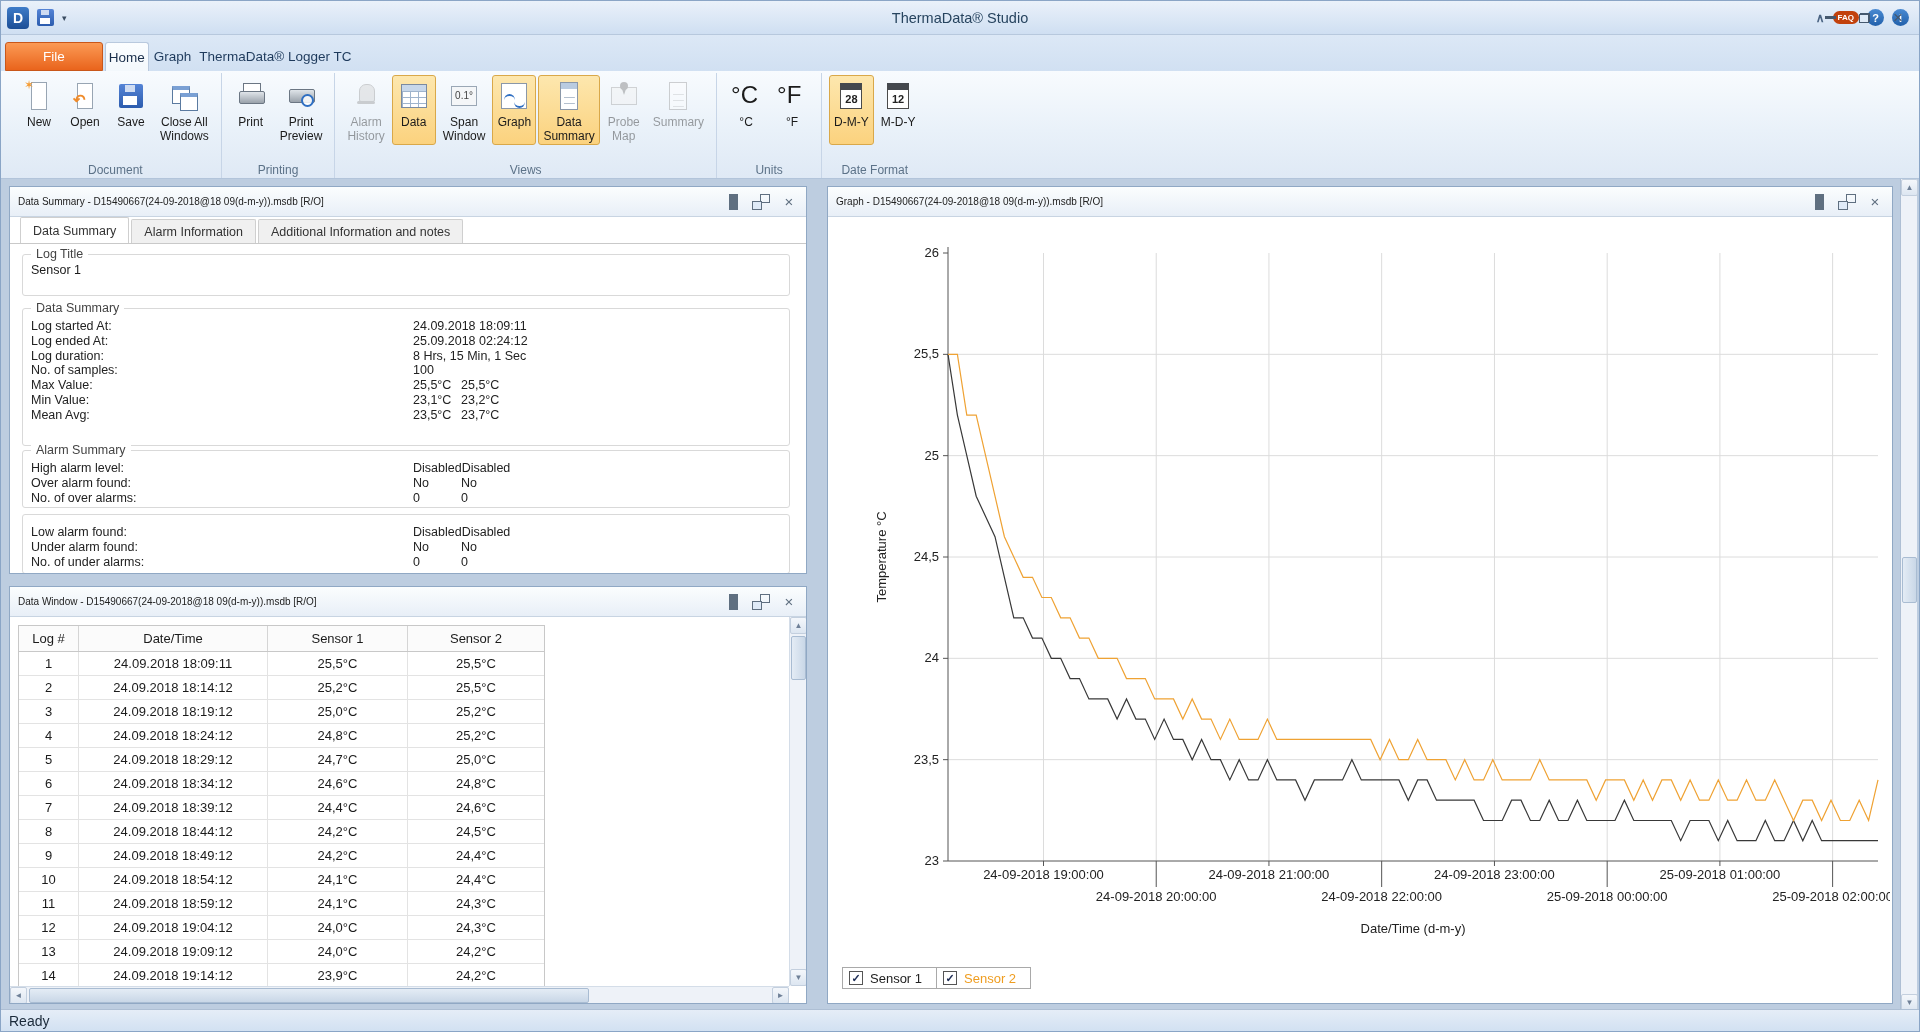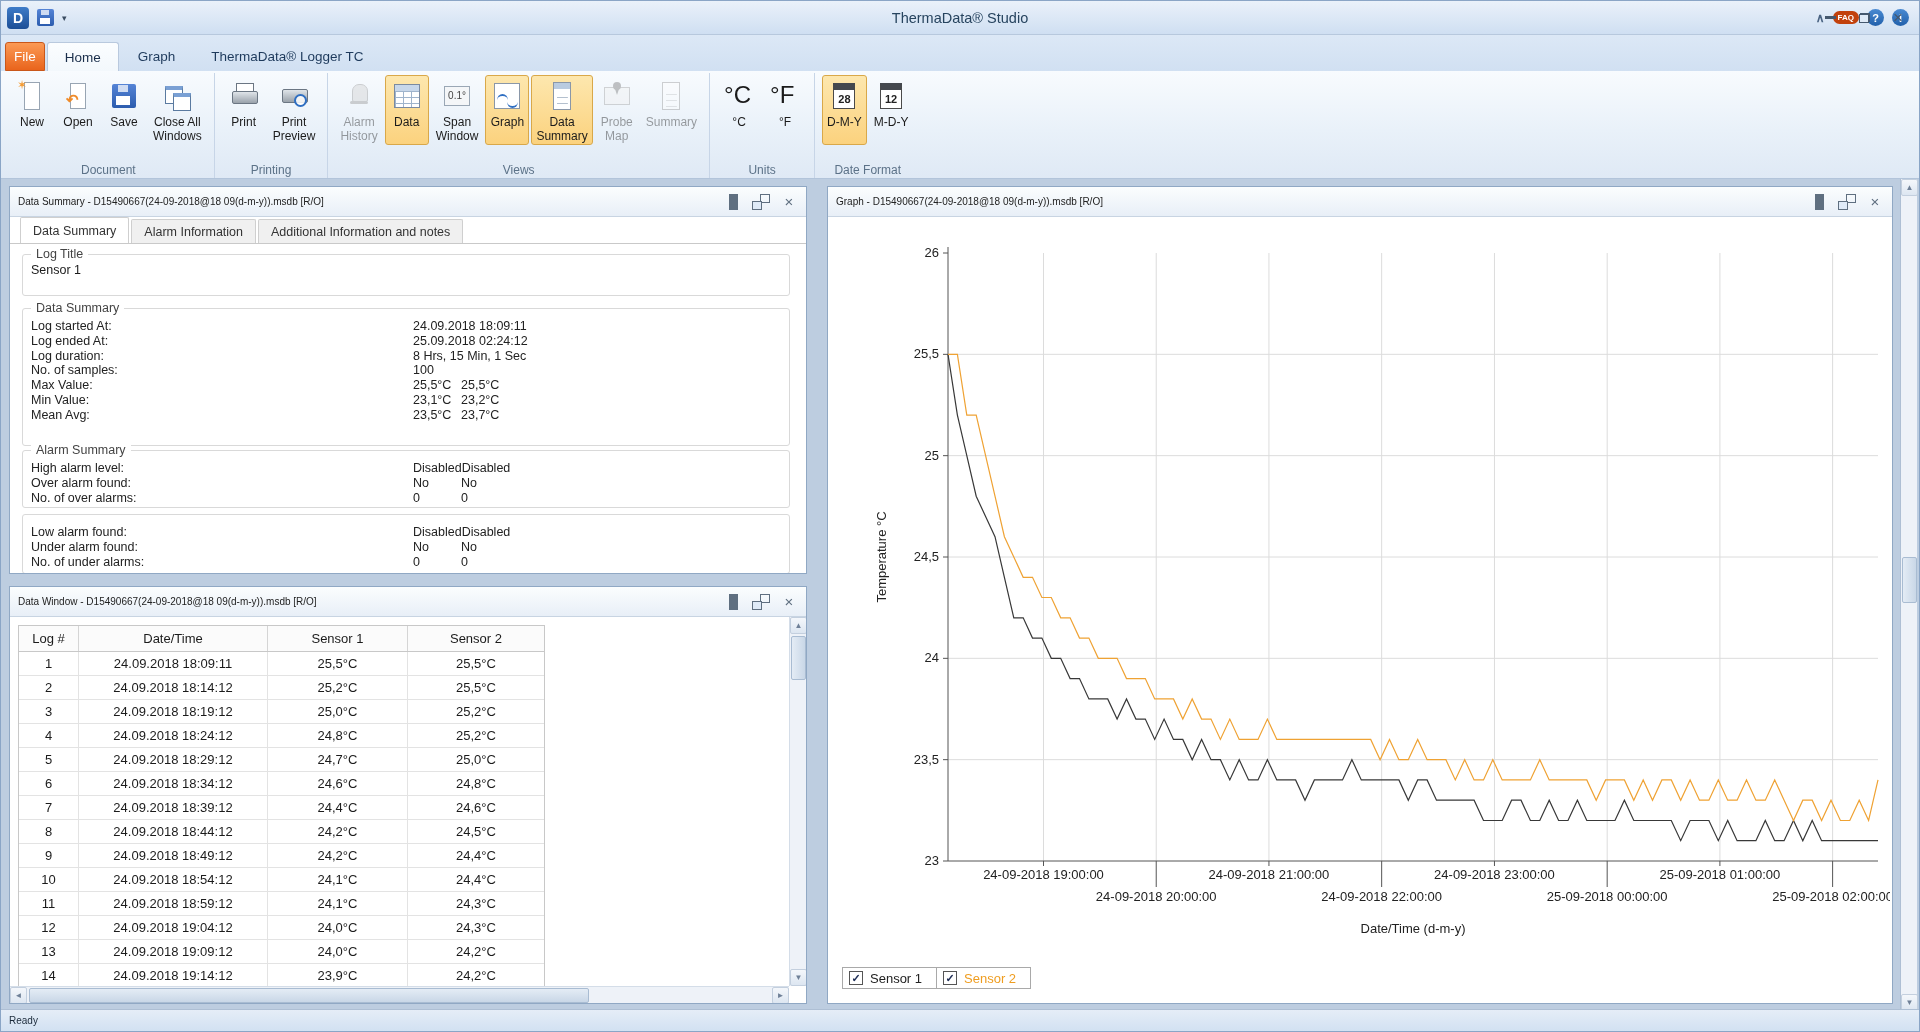--- a/index.html
+++ b/index.html
@@ -22,34 +22,34 @@
   .wbtn { width:30px; height:22px; display:flex; align-items:center; justify-content:center; color:#45586e; border-radius:3px; }
   .g-minbar { width:11px; height:3px; background:currentColor; }
   .g-restore { position:relative; width:11px; height:10px; }
   .g-restore::before { content:""; position:absolute; right:0; top:0; width:8px; height:7px; border:1px solid currentColor; }
   .g-restore::after  { content:""; position:absolute; left:0; bottom:0; width:8px; height:7px; border:1px solid currentColor; background:#dfeaf7; }
   .g-close { font-size:17px; line-height:1; }
 
   
   .ribbon-tabs { position:absolute; top:34px; left:0; right:0; height:36px;
                  background:linear-gradient(#dce8f6,#d1e0f2); display:flex; align-items:flex-end; padding:0 0 0 4px; }
-  .tab { height:29px; display:flex; align-items:center; padding:0 17px; margin-right:2px;
+  .tab { height:29px; display:flex; align-items:center; padding:0 3px; margin-right:2px;
          border-radius:3px 3px 0 0; color:#1e3a5c; font-size:13.5px; }
-  .tab.file { background:linear-gradient(#fb9a55,#e9641c); border:1px solid #c9571a; color:#fff; padding:0 8px;margin-top:47px; }
+  .tab.file { background:linear-gradient(#fb9a55,#e9641c); border:1px solid #c9571a; color:#fff; padding:0 37px;margin-top:47px; }
   .tab.active { background:linear-gradient(#fbfdff,#f3f8fc); border:1px solid #b9c9de; border-bottom:none; color:#1b2f4b; }
   .tabrow-right { position:absolute; right:10px; top:8px; display:flex; align-items:center; gap:8px; }
   .chev-up { color:#4a6382; font-size:12px; font-weight:bold; }
   .pill { background:#c2410c; color:#fff; font-size:8px; font-weight:bold; border-radius:7px; padding:2px 5px; }
   .circ { width:17px; height:17px; border-radius:50%; background:linear-gradient(#4a8ad2,#2160ab);
           color:#fff; font-size:11px; font-weight:bold; display:flex; align-items:center; justify-content:center; }
 
   
   .ribbon { position:absolute; top:70px; left:0; right:0; height:108px;
             background:linear-gradient(#f8fbfe,#e9f1f9 55%,#dfe9f5);
-            border-bottom:1px solid #b2c4da; display:flex; padding:2px 0 0 2px; }
+            border-bottom:1px solid #b2c4da; display:flex; padding:2px 0 0 9px; }
   .rgroup { position:relative; padding:2px 7px 16px; display:flex; align-items:flex-start; gap:2px; }
   .rgroup + .rgroup { border-left:1px solid #c7d5e7; }
   .rgroup-label { position:absolute; bottom:1px; left:0; right:0; text-align:center; font-size:12px; color:#5c7288; }
   .rbtn { min-width:44px; padding:3px 4px 1px; display:flex; flex-direction:column; align-items:center;
           border:1px solid transparent; border-radius:3px; }
   .rbtn .ricon { position:relative; width:34px; height:34px; margin-bottom:3px; }
   .rbtn .rlabel { font-size:12px; line-height:13.5px; text-align:center; white-space:pre-line; color:#1b1b1b; min-height:27px; }
   .rbtn.selected { background:linear-gradient(#fde7ae,#fbd27e); border-color:#d9a849; }
   .rbtn.disabled { opacity:.42; filter:grayscale(1); }
 
@@ -141,21 +141,21 @@
   
   .legend { position:absolute; left:14px; top:750px; display:flex; }
   .legend-item { display:flex; align-items:center; gap:7px; height:22px; padding:0 14px 0 6px;
                  background:#fff; border:1px solid #a9a9a9; margin-right:-1px; }
   .checkbox { width:14px; height:14px; border:1px solid #555; background:#fff; display:flex; align-items:center;
               justify-content:center; font-size:11px; color:#1d2c55; font-weight:bold; line-height:1; }
   .legend-label { font-size:13px; }
 
   
   .statusbar { position:absolute; left:0; right:0; bottom:0; height:22px; background:linear-gradient(#e5edf7,#d2e1f2);
-               border-top:1px solid #aebfd4; display:flex; align-items:center; padding:0 8px; font-size:10px; color:#1b2a3a; }
+               border-top:1px solid #aebfd4; display:flex; align-items:center; padding:0 8px; font-size:14px; color:#1b2a3a; }
 </style>
 </head>
 <body>
 
 <div class="app">
 
   <div class="titlebar">
     <div class="appicon">D</div>
     <div class="mini-floppy"></div>
     <div class="qat-caret">▾</div>

